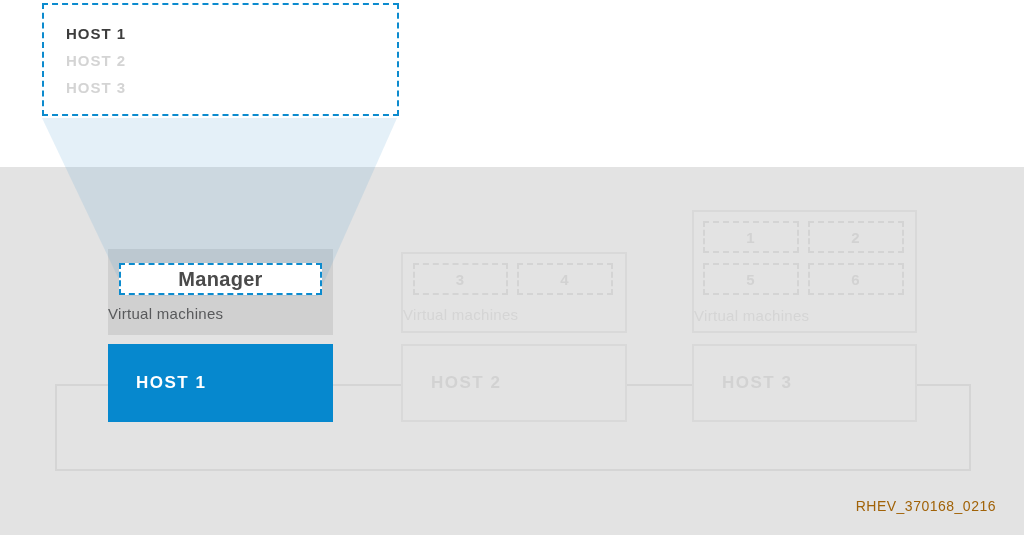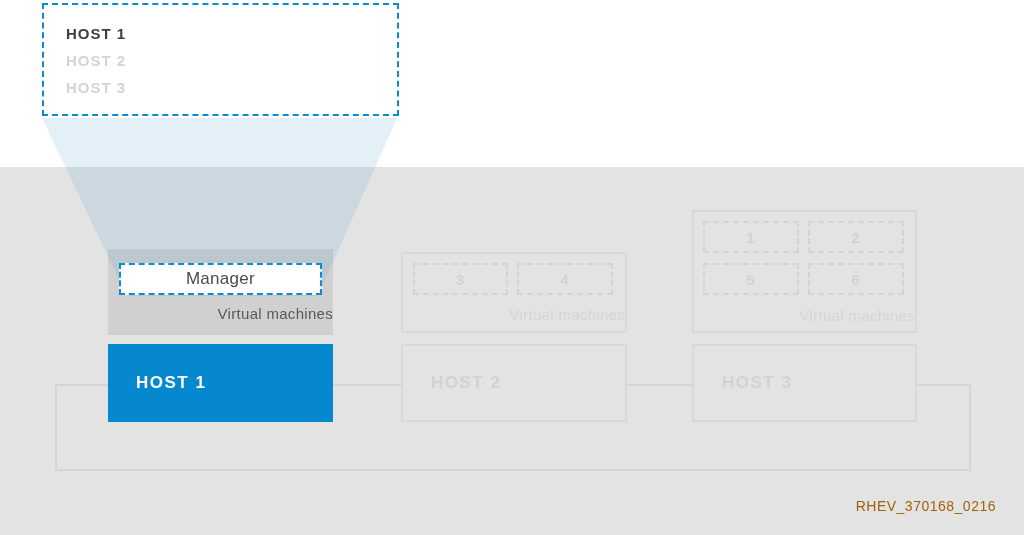--- a/index.html
+++ b/index.html
@@ -41,32 +41,32 @@
   .bus{left:55px;top:384px;width:916px;height:87px;border:2px solid #d5d5d5;}
 
   
   .panel-active{background:#d0d0d0;}
   .panel-faded{background:#e3e3e3;border:2px solid #d9d9d9;}
   .p-h1{left:108px;top:249px;width:225px;height:86px;}
   .p-h2{left:401px;top:252px;width:226px;height:81px;}
   .p-h3{left:692px;top:210px;width:225px;height:123px;}
 
   .vm-caption{
-    position:absolute;left:0;right:0;text-align:right;
+    position:absolute;left:0;right:0;text-align:left;
     font-size:15px;line-height:16px;letter-spacing:0.3px;
   }
   .vm-caption.active{color:#58595b;}
   .vm-caption.faded{color:#d5d5d5;}
 
   
   .manager-box{
     left:119px;top:263px;width:203px;height:32px;
     background:#ffffff;border:2px dashed #0c8bce;
     display:flex;align-items:center;justify-content:center;
-    font-size:17px;font-weight:normal;color:#4a4a4a;letter-spacing:0.3px;
+    font-size:20px;font-weight:bold;color:#4a4a4a;letter-spacing:0.3px;
   }
 
   
   .vmbox{
     border:2px dashed #d4d4d4;
     display:flex;align-items:center;justify-content:center;
     font-size:15px;font-weight:bold;color:#d2d2d2;letter-spacing:1px;
   }
 
   

